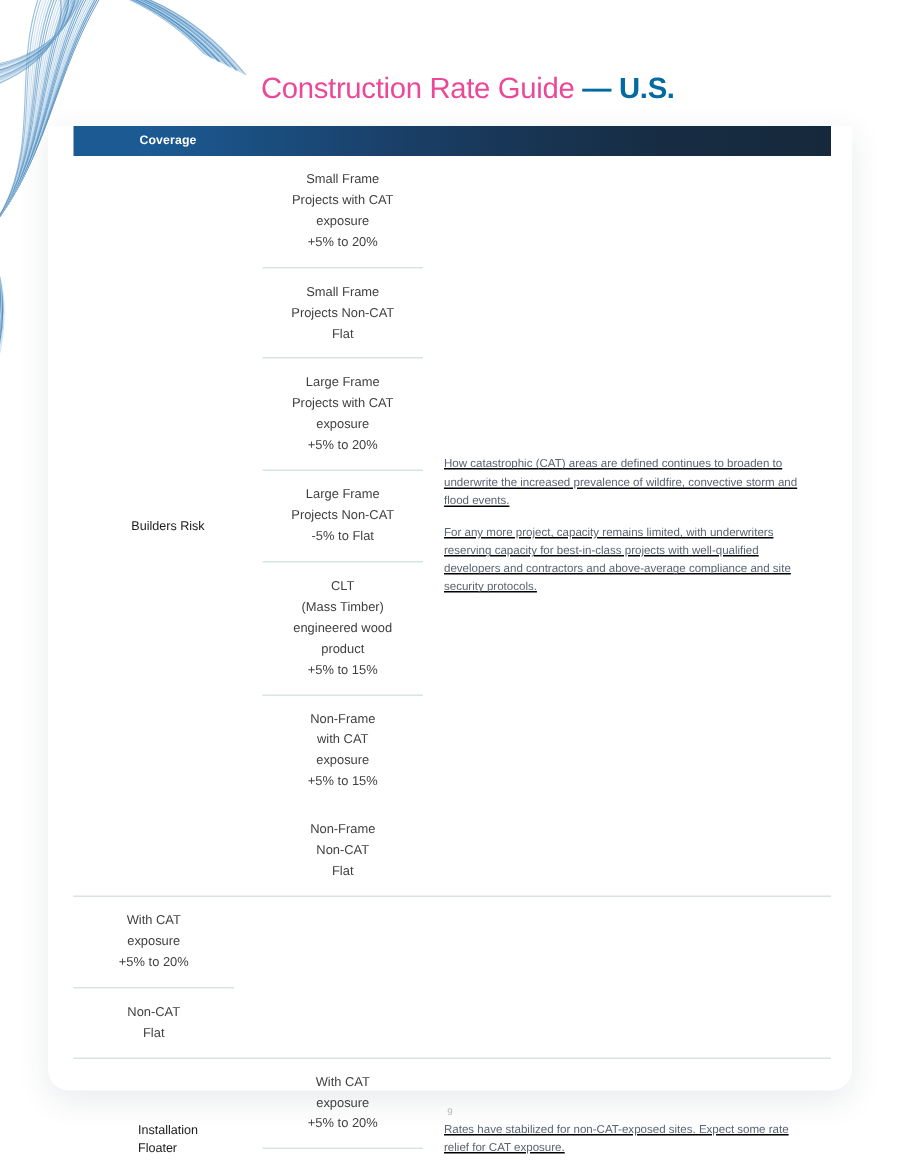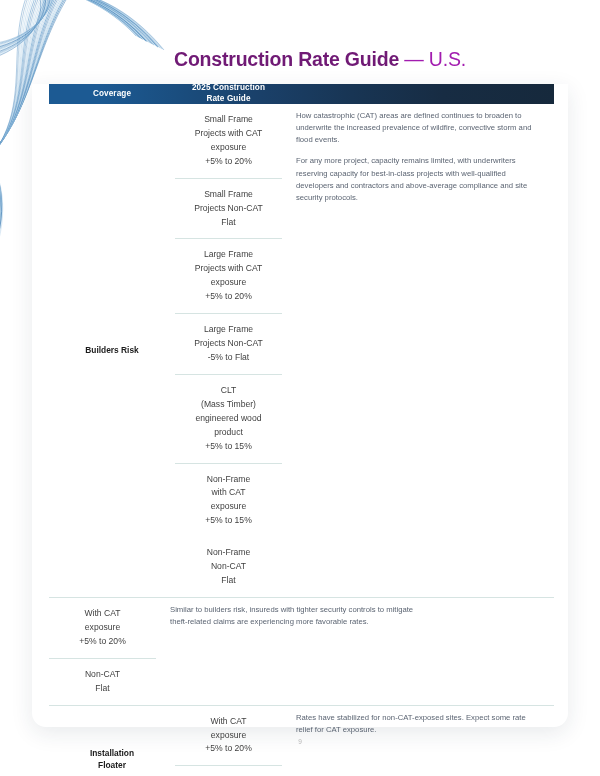--- a/index.html
+++ b/index.html
@@ -44,27 +44,27 @@
   #title {
     position: absolute;
     left: 174px;
     top: 48px;
     z-index: 3;
     font-size: 19.5px;
     letter-spacing: -0.2px;
     white-space: nowrap;
   }
   #title .t-main {
+    font-weight: normal;
+    color: #ec4899;
+    text-align: right;
+  }
+  #title .t-sub {
     font-weight: bold;
-    color: #701a75;
-    text-align: right;
-  }
-  #title .t-sub {
-    font-weight: normal;
-    color: #a21caf;
+    color: #0369a1;
   }
 
   
   #table {
     position: absolute;
     left: 49px;
     top: 84px;
     width: 505px;
     z-index: 2;
   }
@@ -103,23 +103,23 @@
     position: relative;
   }
   .group + .group { border-top: 1px solid #d6e4e2; }
 
   .cov-cell {
     width: 126px;
     flex: none;
     display: flex;
     align-items: center;
     justify-content: center;
-    text-align: center;
+    text-align: left;
     font-size: 8.4px;
-    font-weight: bold;
+    font-weight: normal;
     color: #1b1b1b;
     line-height: 1.45;
     padding: 0 6px;
     box-sizing: border-box;
   }
 
   .rate-col {
     width: 107px;
     flex: none;
     display: flex;
@@ -136,22 +136,24 @@
     padding: 9px 4px;
     box-sizing: border-box;
   }
   .rate-cell.sep { border-top: 1px solid #d6e4e2; }
 
   .ins-cell {
     width: 272px;
     flex: none;
     display: flex;
     flex-direction: column;
+    justify-content: center;
     padding: 6px 12px 6px 14px;
     box-sizing: border-box;
+    text-decoration: underline;
   }
   .ins-p {
     font-size: 7.7px;
     color: #5b6472;
     line-height: 1.58;
     margin: 0;
   }
   .ins-p + .ins-p { margin-top: 9px; }
 
   
@@ -278,26 +280,20 @@
   <span class="t-main">Construction Rate Guide</span>
   <span class="t-sub">— U.S.</span>
 </div>
 
 <div id="card"></div>
 
 <div id="table">
 
   <div id="thead">
     <div class="hcell col-cov">Coverage</div>
-    <div class="hcell col-rate">
-      <span>
-        <span>2025 Construction</span><br>
-        <span>Rate Guide</span>
-      </span>
-    </div>
   </div>
 
   <div id="tbody">
       <div class="group" style="min-height: 437px;">
         <div class="cov-cell">Builders Risk</div>
         <div class="rate-col">
           <div class="rate-cell" style="flex: 1 1 auto;">Small Frame<br>Projects with CAT<br>exposure<br>+5% to 20%</div>
           <div class="rate-cell sep" style="flex: 1 1 auto;">Small Frame<br>Projects Non-CAT<br>Flat</div>
           <div class="rate-cell sep" style="flex: 1 1 auto;">Large Frame<br>Projects with CAT<br>exposure<br>+5% to 20%</div>
           <div class="rate-cell sep" style="flex: 1 1 auto;">Large Frame<br>Projects Non-CAT<br>-5% to Flat</div>
@@ -308,23 +304,20 @@
         <div class="ins-cell">
           <p class="ins-p">How catastrophic (CAT) areas are defined continues to broaden to underwrite the increased prevalence of wildfire, convective storm and flood events.</p>
           <p class="ins-p">For any more project, capacity remains limited, with underwriters reserving capacity for best-in-class projects with well-qualified developers and contractors and above-average compliance and site security protocols.</p>
         </div>
       </div>
       <div class="group" style="min-height: 96px;">
         <div class="rate-col">
           <div class="rate-cell" style="flex: 1 1 auto;">With CAT<br>exposure<br>+5% to 20%</div>
           <div class="rate-cell sep" style="flex: 1 1 auto;">Non-CAT<br>Flat</div>
         </div>
-        <div class="ins-cell">
-          <p class="ins-p">Similar to builders risk, insureds with tighter security controls to mitigate theft-related claims are experiencing more favorable rates.</p>
-        </div>
       </div>
       <div class="group" style="min-height: 96px;">
         <div class="cov-cell">Installation<br>Floater</div>
         <div class="rate-col">
           <div class="rate-cell" style="flex: 1 1 auto;">With CAT<br>exposure<br>+5% to 20%</div>
           <div class="rate-cell sep" style="flex: 1 1 auto;">Non-CAT<br>Flat</div>
         </div>
         <div class="ins-cell">
           <p class="ins-p">Rates have stabilized for non-CAT-exposed sites. Expect some rate relief for CAT exposure.</p>
         </div>

